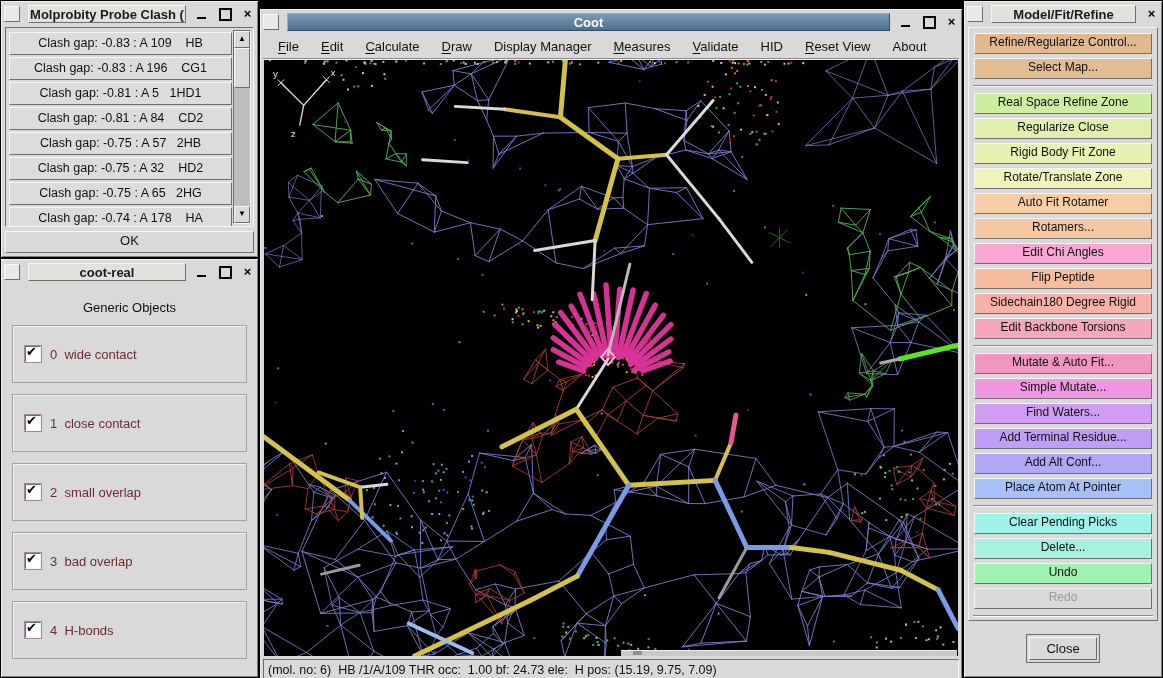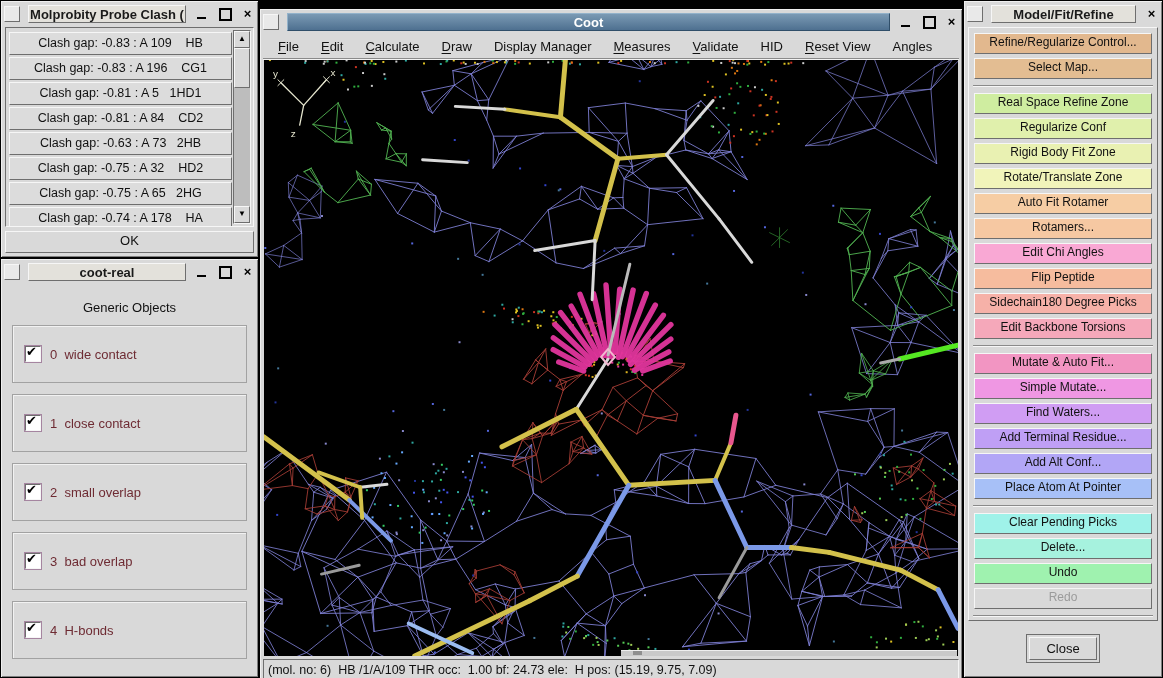--- a/index.html
+++ b/index.html
@@ -85,21 +85,21 @@
     <div class="title-panel bout">Molprobity Probe Clash (</div>
     <div class="tb-btn tb-min"></div>
     <div class="tb-btn tb-max"></div>
     <div class="tb-btn">×</div>
   </div>
   <div class="list-area bin">
     <div class="clash-row bout">Clash gap: -0.83 : A 109    HB</div>
     <div class="clash-row bout">Clash gap: -0.83 : A 196    CG1</div>
     <div class="clash-row bout">Clash gap: -0.81 : A 5   1HD1</div>
     <div class="clash-row bout">Clash gap: -0.81 : A 84    CD2</div>
-    <div class="clash-row bout">Clash gap: -0.63 : A 73   2HB</div>
+    <div class="clash-row bout">Clash gap: -0.75 : A 57   2HB</div>
     <div class="clash-row bout">Clash gap: -0.75 : A 32    HD2</div>
     <div class="clash-row bout">Clash gap: -0.75 : A 65   2HG</div>
     <div class="clash-row bout">Clash gap: -0.74 : A 178    HA</div>
     <div class="scrollbar bin">
       <div class="sb-btn sb-up bout">▲</div>
       <div class="sb-thumb bout"></div>
       <div class="sb-btn sb-down bout">▼</div>
     </div>
   </div>
   <div class="ok-btn bout">OK</div>
@@ -158,21 +158,21 @@
   <div class="menubar">
     <span class="menu-item"><u>F</u>ile</span>
     <span class="menu-item"><u>E</u>dit</span>
     <span class="menu-item"><u>C</u>alculate</span>
     <span class="menu-item"><u>D</u>raw</span>
     <span class="menu-item">Display Manager</span>
     <span class="menu-item"><u>M</u>easures</span>
     <span class="menu-item"><u>V</u>alidate</span>
     <span class="menu-item">HID</span>
     <span class="menu-item"><u>R</u>eset View</span>
-    <span class="menu-item">Angles</span>
+    <span class="menu-item">About</span>
   </div>
   <div class="canvas">
     <svg id="scene" viewBox="0 0 700 604" preserveAspectRatio="none">
         <line x1="448.3" y1="95.1" x2="452" y2="99.9" stroke="#7d7ed2" stroke-width="1" stroke-opacity="0.9" stroke-linecap="round"></line>
         <line x1="448.3" y1="95.1" x2="458.6" y2="91.1" stroke="#7d7ed2" stroke-width="1" stroke-opacity="0.9" stroke-linecap="round"></line>
         <line x1="448.3" y1="95.1" x2="471.1" y2="93" stroke="#7d7ed2" stroke-width="1" stroke-opacity="0.9" stroke-linecap="round"></line>
         <line x1="426.2" y1="129.4" x2="416" y2="134.3" stroke="#7d7ed2" stroke-width="1" stroke-opacity="0.9" stroke-linecap="round"></line>
         <line x1="426.2" y1="129.4" x2="442.8" y2="160.8" stroke="#7d7ed2" stroke-width="1" stroke-opacity="0.9" stroke-linecap="round"></line>
         <line x1="426.2" y1="129.4" x2="388.8" y2="130" stroke="#7d7ed2" stroke-width="1" stroke-opacity="0.9" stroke-linecap="round"></line>
         <line x1="179" y1="153.1" x2="173.2" y2="137.8" stroke="#7d7ed2" stroke-width="1" stroke-opacity="0.9" stroke-linecap="round"></line>
@@ -1727,28 +1727,28 @@
   <div class="titlebar">
     <div class="menu-box bout"></div>
     <div class="title-panel bout">Model/Fit/Refine</div>
     <div class="tb-btn">×</div>
   </div>
   <div class="mfr-frame bout">
     <div class="mfr-btn bout" data-enabled="true" style="background: rgb(226, 184, 142);">Refine/Regularize Control...</div>
     <div class="mfr-btn bout" data-enabled="true" style="background: rgb(227, 189, 146);">Select Map...</div>
     <div class="rsep"></div>
     <div class="mfr-btn bout" data-enabled="true" style="background: rgb(207, 237, 160);">Real Space Refine Zone</div>
-    <div class="mfr-btn bout" data-enabled="true" style="background: rgb(224, 240, 172);">Regularize Conf</div>
+    <div class="mfr-btn bout" data-enabled="true" style="background: rgb(224, 240, 172);">Regularize Close</div>
     <div class="mfr-btn bout" data-enabled="true" style="background: rgb(233, 241, 178);">Rigid Body Fit Zone</div>
     <div class="mfr-btn bout" data-enabled="true" style="background: rgb(241, 244, 186);">Rotate/Translate Zone</div>
     <div class="mfr-btn bout" data-enabled="true" style="background: rgb(246, 205, 164);">Auto Fit Rotamer</div>
     <div class="mfr-btn bout" data-enabled="true" style="background: rgb(246, 200, 162);">Rotamers...</div>
     <div class="mfr-btn bout" data-enabled="true" style="background: #f9a8d4;">Edit Chi Angles</div>
     <div class="mfr-btn bout" data-enabled="true" style="background: rgb(246, 188, 158);">Flip Peptide</div>
-    <div class="mfr-btn bout" data-enabled="true" style="background: rgb(246, 177, 168);">Sidechain180 Degree Picks</div>
+    <div class="mfr-btn bout" data-enabled="true" style="background: rgb(246, 177, 168);">Sidechain180 Degree Rigid</div>
     <div class="mfr-btn bout" data-enabled="true" style="background: rgb(245, 168, 186);">Edit Backbone Torsions</div>
     <div class="rsep"></div>
     <div class="mfr-btn bout" data-enabled="true" style="background: rgb(242, 149, 194);">Mutate &amp; Auto Fit...</div>
     <div class="mfr-btn bout" data-enabled="true" style="background: rgb(239, 151, 227);">Simple Mutate...</div>
     <div class="mfr-btn bout" data-enabled="true" style="background: rgb(208, 157, 243);">Find Waters...</div>
     <div class="mfr-btn bout" data-enabled="true" style="background: rgb(191, 159, 245);">Add Terminal Residue...</div>
     <div class="mfr-btn bout" data-enabled="true" style="background: rgb(178, 166, 246);">Add Alt Conf...</div>
     <div class="mfr-btn bout" data-enabled="true" style="background: rgb(167, 192, 247);">Place Atom At Pointer</div>
     <div class="rsep"></div>
     <div class="mfr-btn bout" data-enabled="true" style="background: rgb(159, 242, 233);">Clear Pending Picks</div>

